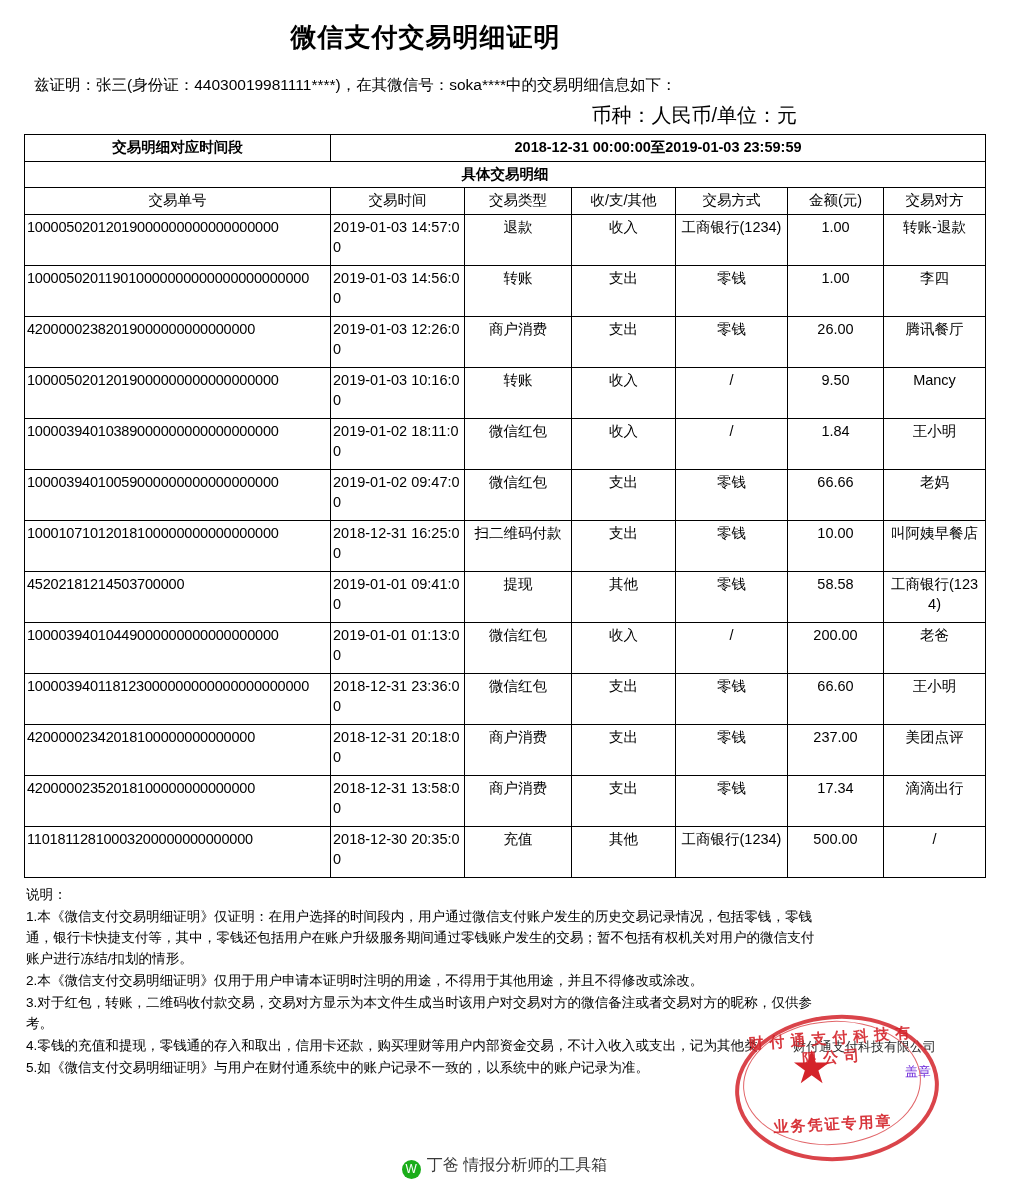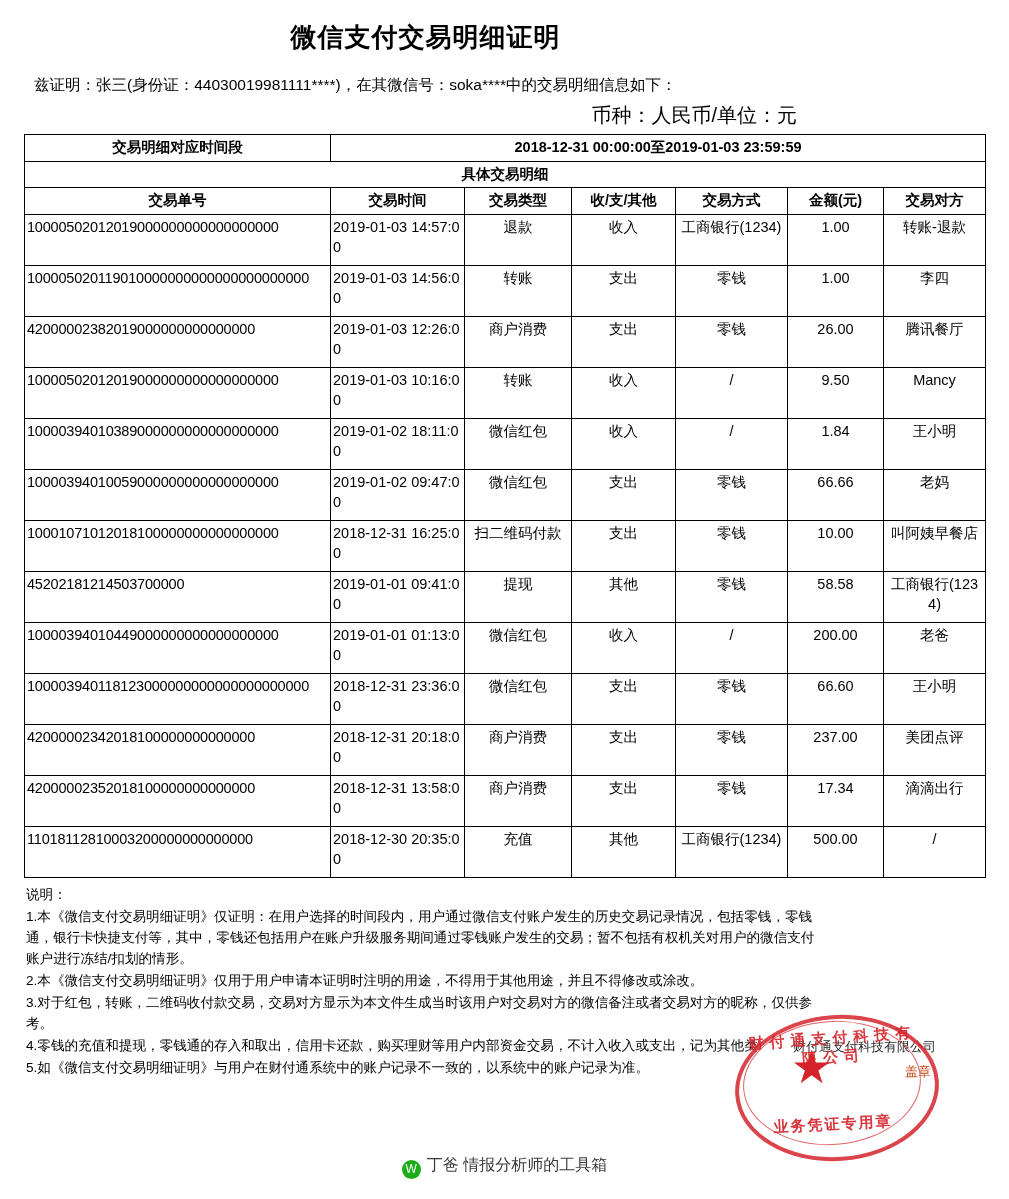--- a/index.html
+++ b/index.html
@@ -65,21 +65,21 @@
   }
   td.section-title {
     text-align: center;
     font-weight: bold;
     font-size: 16.5px;
     padding: 5px 2px;
     vertical-align: middle;
   }
   th.col-head {
     text-align: center;
-    font-weight: bold;
+    font-weight: normal;
     font-size: 15.5px;
     padding: 5px 2px;
     vertical-align: middle;
   }
   td.c-order {
     text-align: left;
     font-size: 13.6px;
     letter-spacing: -0.2px;
     margin-left: 48px;
   }
@@ -188,21 +188,21 @@
     top: 1038px;
     font-size: 13px;
     color: #2a2a2a;
     white-space: nowrap;
   }
   .seal-word {
     position: absolute;
     left: 905px;
     top: 1063px;
     font-size: 13px;
-    color: #c2410c;
+    color: #6d28d9;
     white-space: nowrap;
   }
   .footer {
     position: absolute;
     left: 0;
     top: 1155px;
     width: 1009px;
     text-align: center;
     font-size: 16px;
     color: #3a3a3a;

